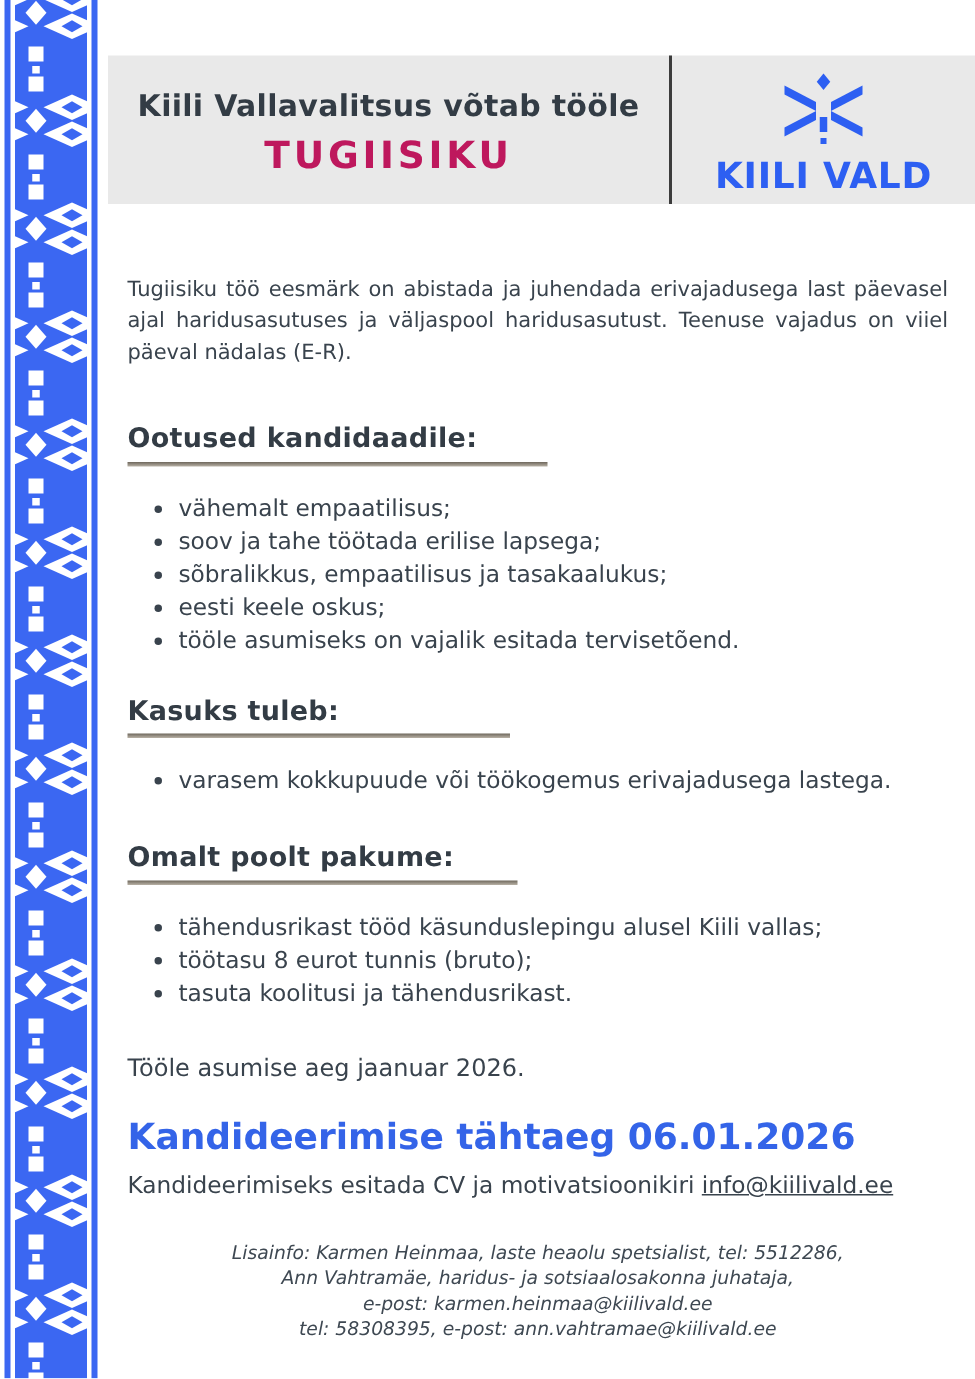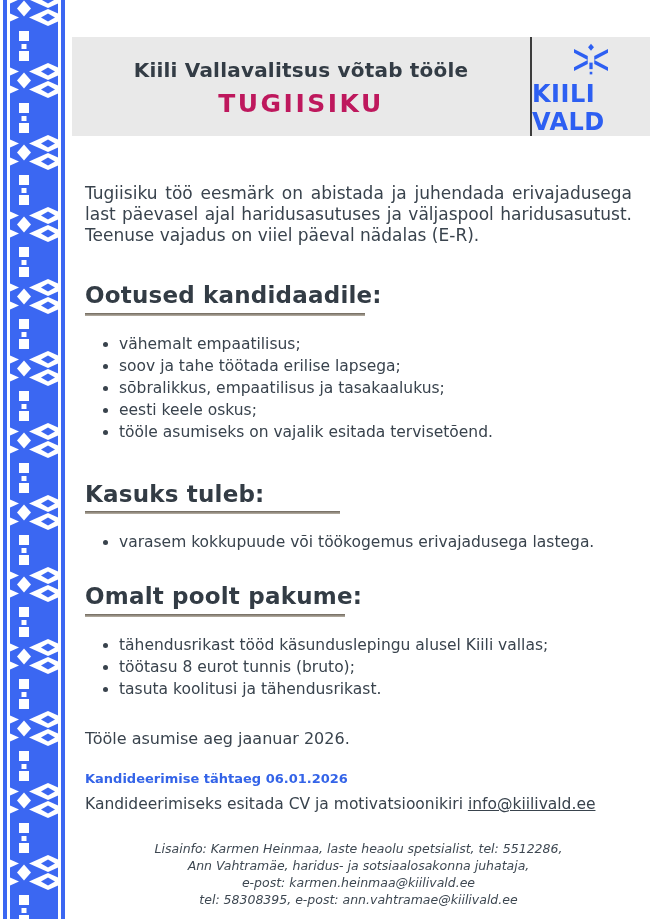--- a/index.html
+++ b/index.html
@@ -14,54 +14,54 @@
 
   
   .border-strip { position: absolute; left: 0; top: 0; width: 68px; height: 919px; }
 
   
   .header-band {
     position: absolute; left: 72px; right: 0; top: 37px; height: 99px;
     background: #e9e9e9; display: flex; align-items: stretch;
   }
   .header-titles {
-    width: 458px; display: flex; flex-direction: column;
+    width: 374px; display: flex; flex-direction: column;
     justify-content: center; align-items: center; gap: 7px; padding-top: 2px;
   }
   .header-line1 { font-size: 20px; font-weight: bold; color: #333c45; letter-spacing: 0.2px; }
   .header-line2 { font-size: 25px; font-weight: bold; color: #be185d; letter-spacing: 2.5px; }
   .header-divider { width: 2px; background: #3c3c3c; }
   .logo-cell {
     flex: 1; display: flex; flex-direction: column;
     align-items: center; justify-content: center; gap: 3px; padding-top: 6px;
   }
   .logo-text { font-size: 24px; font-weight: bold; color: #2d5ff2; letter-spacing: 0.5px; }
 
   
   .body-col { position: absolute; left: 85px; top: 183px; width: 547px; }
   .intro {
-    font-size: 17px; line-height: 21px; text-align: justify; color: #39434d;
+    font-size: 14px; line-height: 21px; text-align: justify; color: #39434d;
   }
   .section-heading {
-    margin-top: 36px; font-size: 23px; font-weight: bold; color: #333c45;
+    margin-top: 36px; font-size: 18px; font-weight: bold; color: #333c45;
     letter-spacing: 0.2px;
   }
   .heading-rule { height: 3px; margin-top: 5px;
     background: linear-gradient(#6e675c, #b9b2a6); }
   .rule-1 { width: 280px; }
   .rule-2 { width: 255px; margin-top: 4px; }
   .rule-3 { width: 260px; }
-  .h2-adjust { margin-top: 38px; }
+  .h2-adjust { margin-top: 26px; }
   .h3-adjust { margin-top: 30px; }
   ul.bullets { margin-top: 17px; padding-left: 34px; }
   ul.bullets li {
     font-size: 15.5px; line-height: 22px; color: #39434d; list-style: disc outside;
   }
   .start-date { margin-top: 29px; font-size: 16px; color: #39434d; }
-  .deadline { margin-top: 23px; font-size: 13px; font-weight: bold; color: #3464e8; }
+  .deadline { margin-top: 23px; font-size: 24px; font-weight: bold; color: #3464e8; }
   .apply-line { margin-top: 9px; font-size: 15.5px; color: #39434d; white-space: nowrap; }
   .apply-email { color: #39434d; text-decoration: underline; cursor: pointer; margin-top: 36px; }
   .footer-info { margin-top: 27px; text-align: center; font-style: italic;
     font-size: 12.5px; line-height: 17px; color: #3e4852; }
 </style>
 </head>
 <body>
 
 <div class="page">
 

